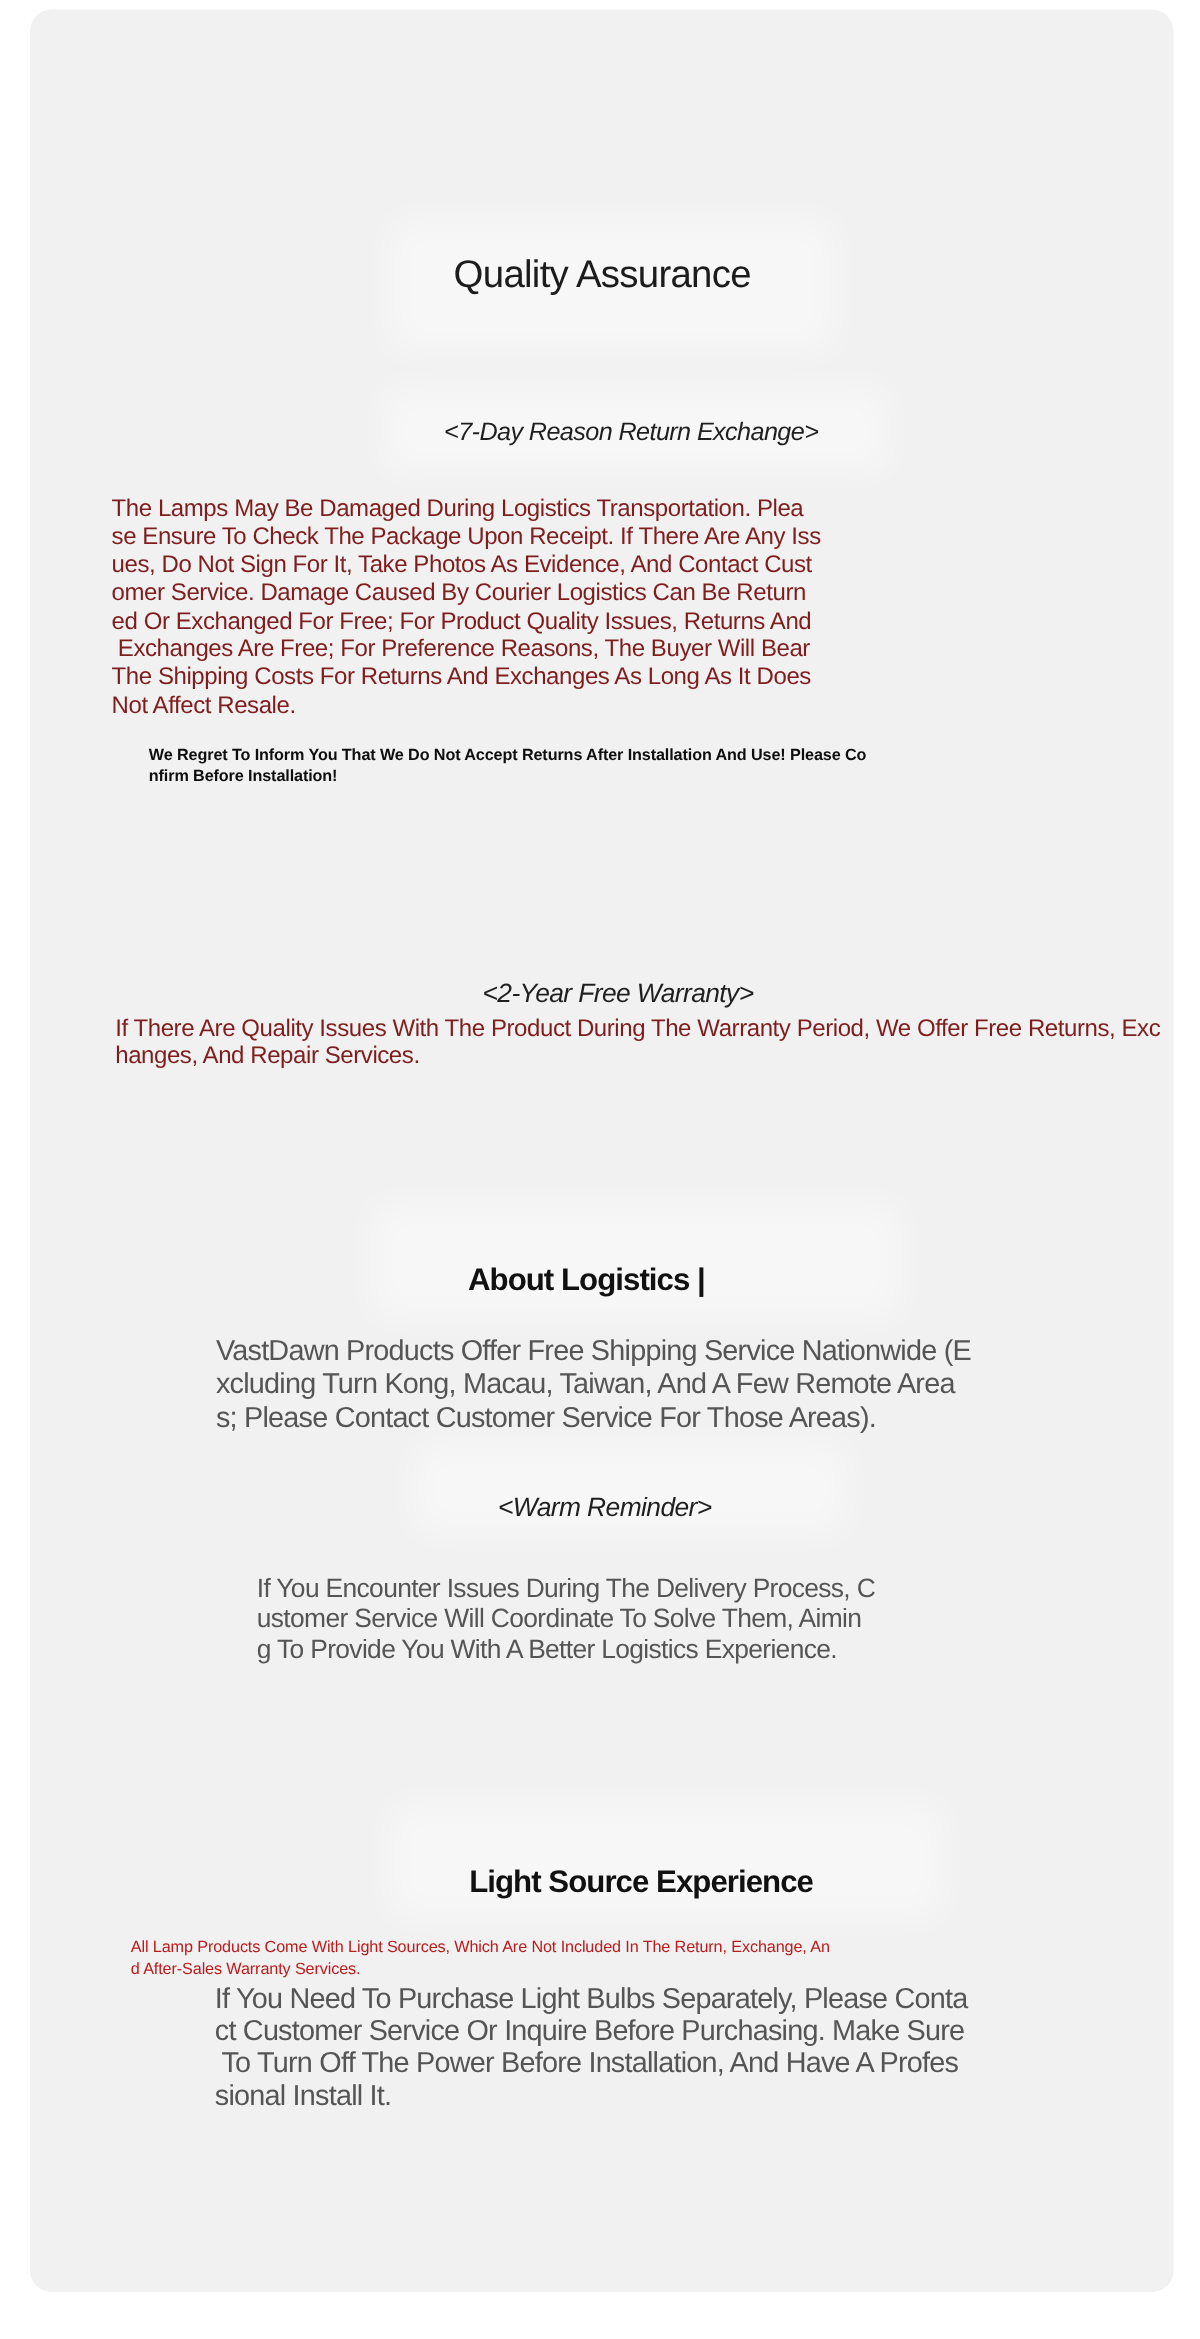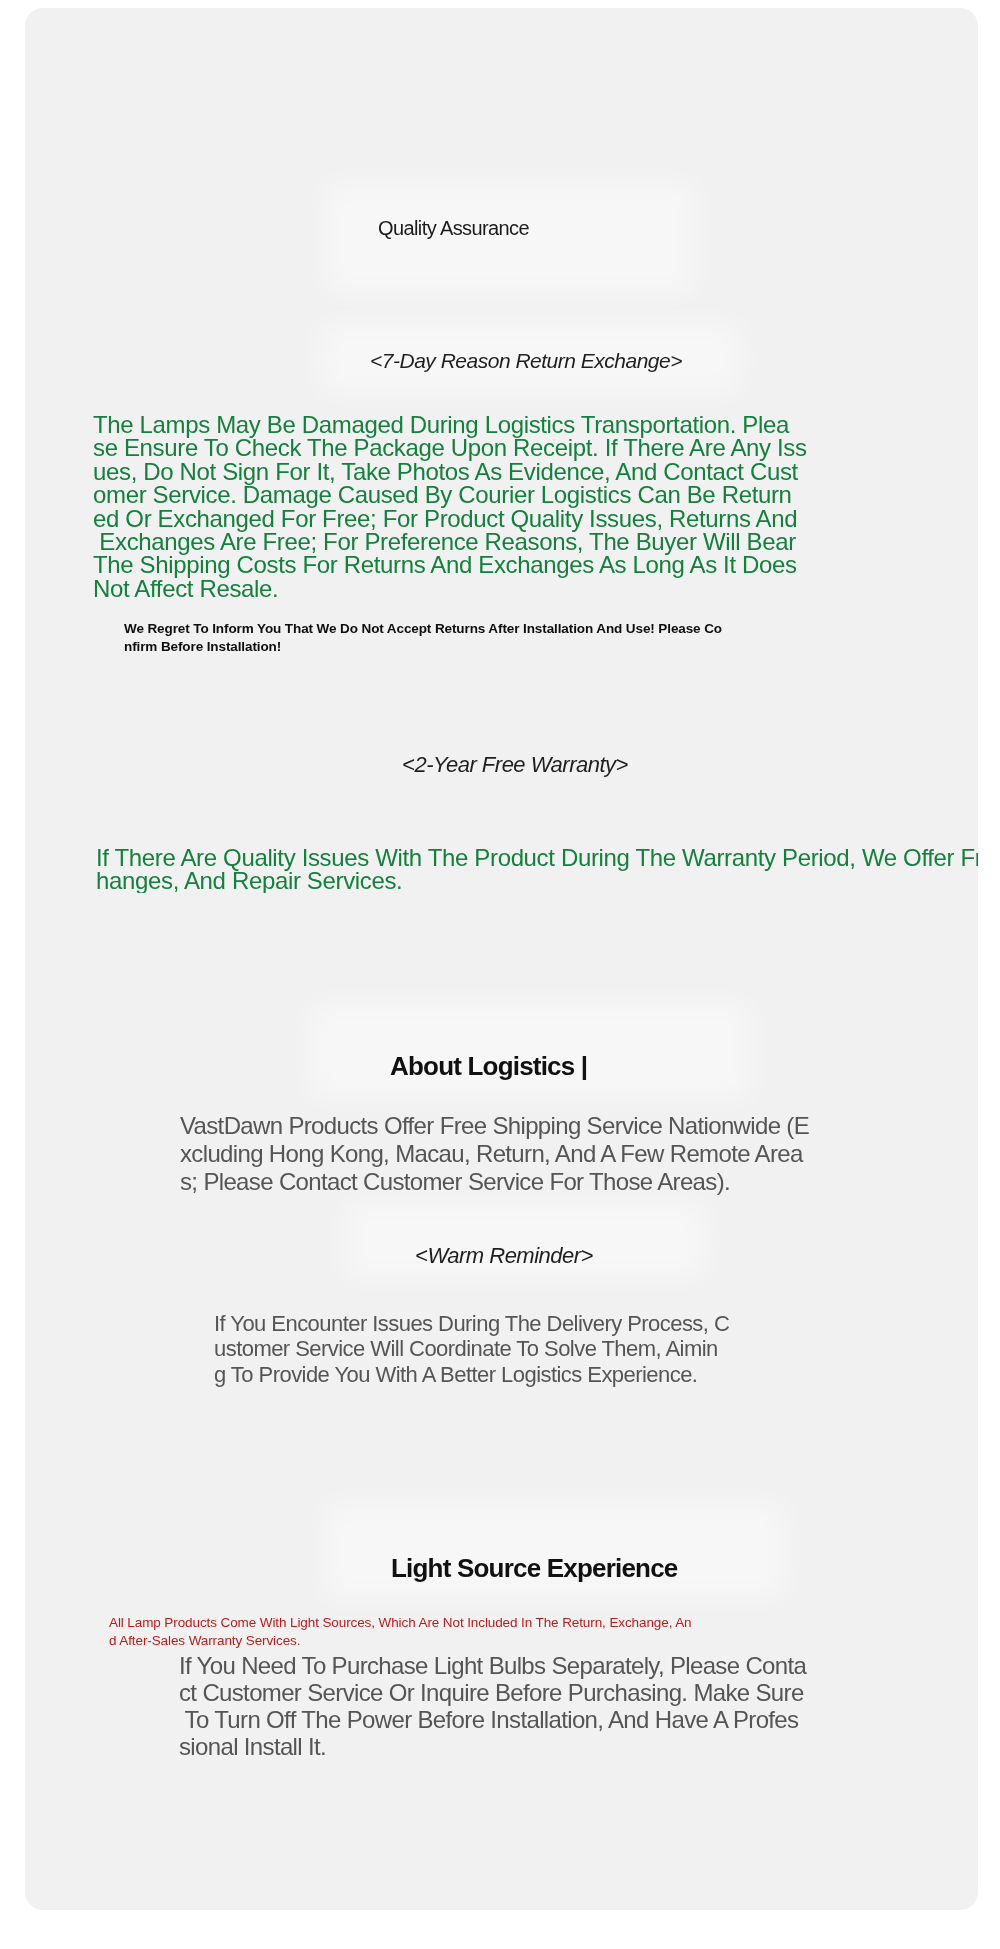--- a/index.html
+++ b/index.html
@@ -32,59 +32,59 @@
   .p1 { left: 300px; top: 175px;  width: 370px; height: 110px; }
   .p2 { left: 295px; top: 315px;  width: 420px; height: 70px;  }
   .p3 { left: 285px; top: 995px;  width: 440px; height: 95px;  }
   .p4 { left: 320px; top: 1195px; width: 360px; height: 75px;  }
   .p5 { left: 300px; top: 1495px; width: 460px; height: 95px;  }
 
   .qa-title {
     position: absolute;
     left: 353px; top: 203px;
     margin: 0;
-    font-size: 20px; font-weight: 400;
+    font-size: 32px; font-weight: 400;
     letter-spacing: -0.6px;
     line-height: 34px;
     color: #1c1c1c;
     white-space: nowrap;
   }
   .sub {
     position: absolute;
     font-size: 22px; font-weight: 400;
     letter-spacing: -0.5px;
     line-height: 27px;
     color: #1f1f1f;
     white-space: nowrap;
     transform: translateX(-50%);
     font-style: italic;
   }
   .h7day  { left: 501px; top: 339px; font-size: 21px; }
-  .h2year { left: 490px; top: 743px; }
+  .h2year { left: 490px; top: 806px; }
   .warm   { left: 479px; top: 1234px; }
 
   .title2 {
     position: absolute;
     margin: 12px;
     font-size: 26px; font-weight: 700;
     letter-spacing: -0.8px;
     line-height: 32px;
     color: #111111;
     white-space: nowrap;
   }
   .about-title { left: 353px; top: 1030px; }
   .light-title { left: 354px; top: 1532px; }
 
   .body, .body2, .note { position: absolute; white-space: pre; margin: 0; }
 
   .body {
-    font-size: 24px;
+    font-size: 20px;
     letter-spacing: -0.35px;
     line-height: 23.4px;
-    color: #15803d;
+    color: #7f1d1d;
   }
   .para1    { left: 68px; top: 405px; }
   .warranty { left: 71px; top: 838px; width: 882px; overflow: hidden; }
 
   .body2 {
     font-size: 24px;
     letter-spacing: -0.65px;
     line-height: 28px;
     color: #555555;
   }
@@ -130,21 +130,21 @@
 nfirm Before Installation!</div>
 
     <div class="sub h2year">&lt;2-Year Free Warranty&gt;</div>
 
     <div class="body warranty">If There Are Quality Issues With The Product During The Warranty Period, We Offer Free Returns, Exc
 hanges, And Repair Services.</div>
 
     <h2 class="title2 about-title">About Logistics |</h2>
 
     <div class="body2 shipping">VastDawn Products Offer Free Shipping Service Nationwide (E
-xcluding Hong Kong, Macau, Return, And A Few Remote Area
+xcluding Turn Kong, Macau, Taiwan, And A Few Remote Area
 s; Please Contact Customer Service For Those Areas).</div>
 
     <div class="sub warm">&lt;Warm Reminder&gt;</div>
 
     <div class="body2 reminder">If You Encounter Issues During The Delivery Process, C
 ustomer Service Will Coordinate To Solve Them, Aimin
 g To Provide You With A Better Logistics Experience.</div>
 
     <h2 class="title2 light-title">Light Source Experience</h2>
 

